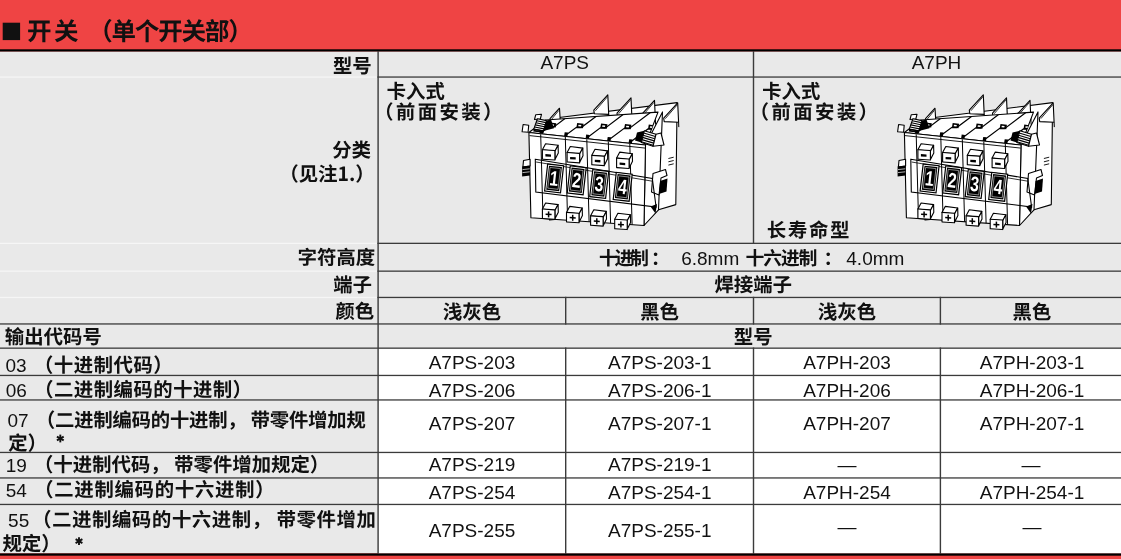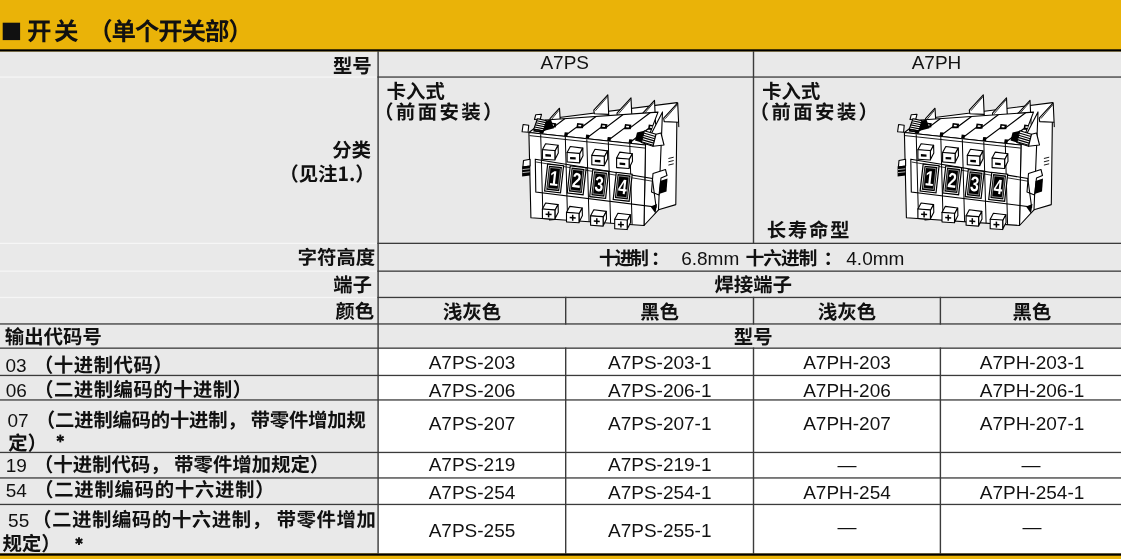--- a/index.html
+++ b/index.html
@@ -1,14 +1,14 @@
 <!DOCTYPE html>
 <html><head><meta charset="utf-8"><style>
 html,body{margin:0;padding:0;background:#fff}
-#c{position:relative;width:1121px;height:559px;background:#eab308;overflow:hidden}
+#c{position:relative;width:1121px;height:559px;background:#ef4444;overflow:hidden}
 svg{display:block}
 text{font-family:"Liberation Sans",sans-serif}
 </style></head><body>
 <div id="c">
 <svg width="1121" height="559" viewBox="0 0 1121 559">
 <defs>
         <path id="g0" d="M625 678V433H396V462V678ZM46 433V318H262C243 200 189 84 43 -4C73 -24 119 -67 140 -94C314 16 371 167 389 318H625V-90H751V318H957V433H751V678H928V792H79V678H272V463V433Z"></path>
         <path id="g1" d="M204 796C237 752 273 693 293 647H127V528H438V401V391H60V272H414C374 180 273 89 30 19C62 -9 102 -61 119 -89C349 -18 467 78 526 179C610 51 727 -37 894 -84C912 -48 950 7 979 35C806 72 682 155 605 272H943V391H579V398V528H891V647H723C756 695 790 752 822 806L691 849C668 787 628 706 590 647H350L411 681C391 728 348 797 305 847Z"></path>
         <path id="g2" d="M663 380C663 166 752 6 860 -100L955 -58C855 50 776 188 776 380C776 572 855 710 955 818L860 860C752 754 663 594 663 380Z"></path>
         <path id="g3" d="M254 422H436V353H254ZM560 422H750V353H560ZM254 581H436V513H254ZM560 581H750V513H560ZM682 842C662 792 628 728 595 679H380L424 700C404 742 358 802 320 846L216 799C245 764 277 717 298 679H137V255H436V189H48V78H436V-87H560V78H955V189H560V255H874V679H731C758 716 788 760 816 803Z"></path>

